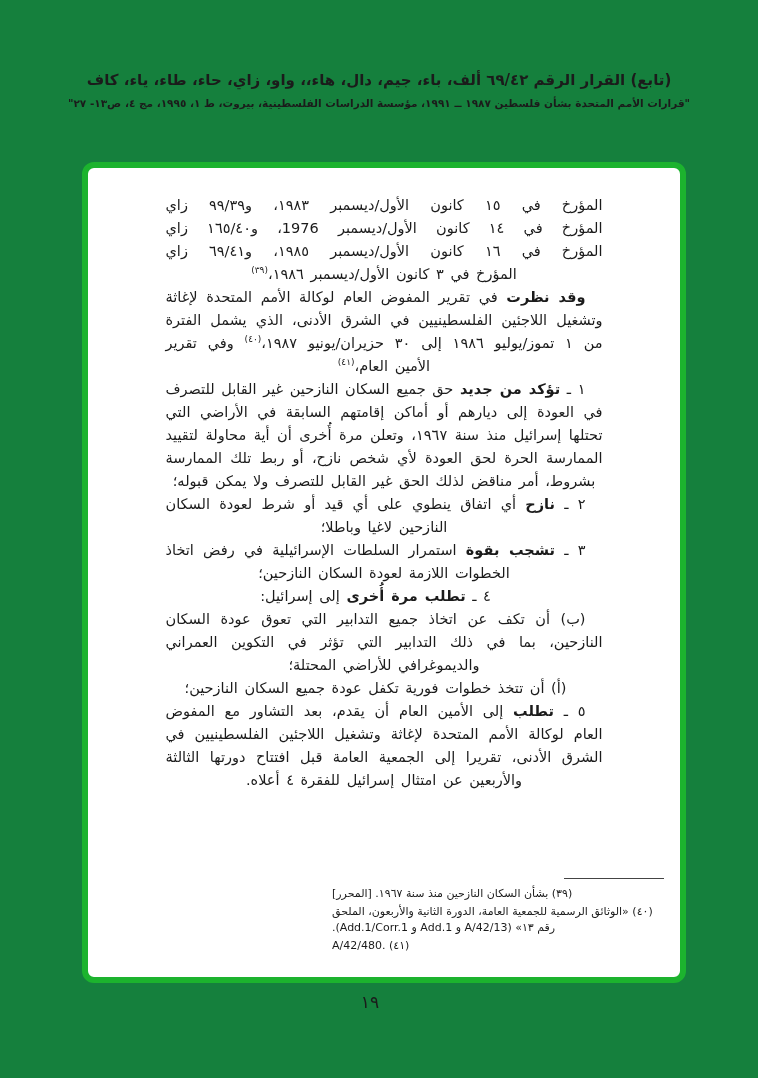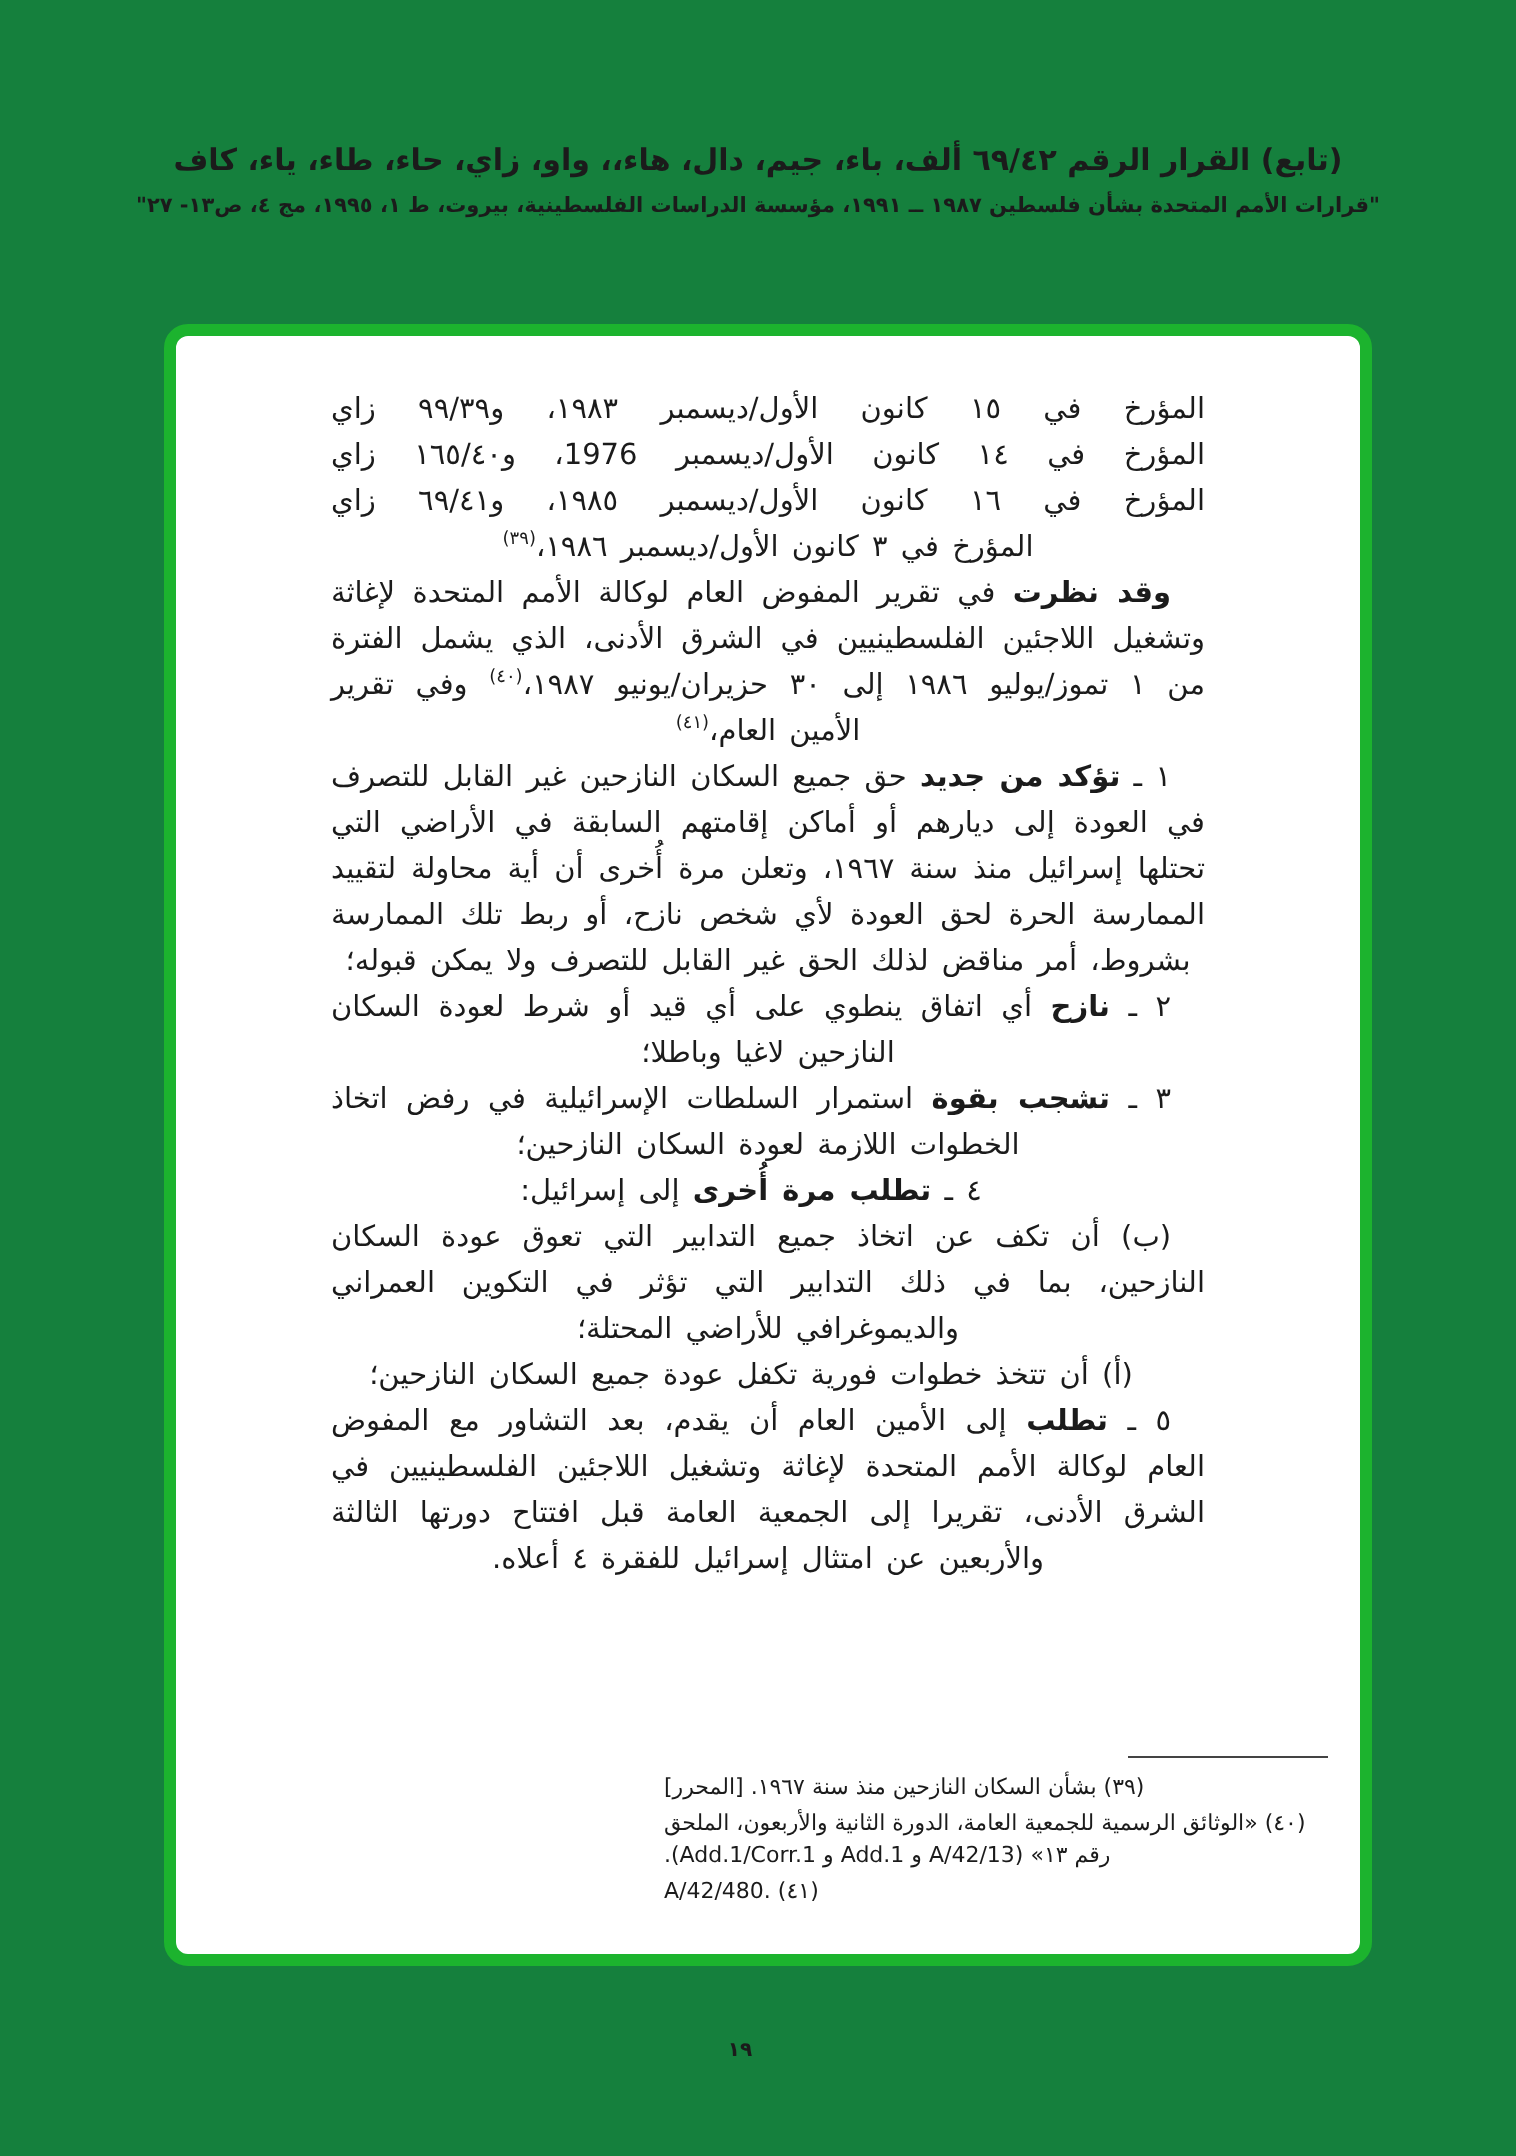--- a/index.html
+++ b/index.html
@@ -24,22 +24,22 @@
   .sup { font-size:9px; vertical-align:super; line-height:0; }
 
   .footnotes { position:absolute; right:16px; bottom:22px; width:332px; direction:rtl;
                font-size:11px; line-height:16.5px; text-align:left; }
   .fnsep { width:100px; border-top:1px solid #444; margin:0 0 7px auto; margin-right:0; margin-left:auto; }
   .footnotes { }
   .fnsep { margin-right:0; }
   .fn { padding-right:34px; text-indent:-34px; margin:0 0 1px 0; }
   .fn-marker { white-space:pre; }
 
-  .pagenum { position:absolute; top:1020px; left:0; right:18px; text-align:center;
-             font-weight:bold; font-size:10px; direction:rtl; }
+  .pagenum { position:absolute; top:992px; left:0; right:18px; text-align:center;
+             font-weight:normal; font-size:17px; direction:rtl; }
 </style>
 </head>
 <body>
 
 <div class="page">
 
   <div class="header">
     <div class="h1">(تابع) القرار الرقم ٦٩/٤٢ ألف، باء، جيم، دال، هاء،، واو، زاي، حاء، طاء، ياء، كاف</div>
     <div class="h2">"قرارات الأمم المتحدة بشأن فلسطين ١٩٨٧ ــ ١٩٩١، مؤسسة الدراسات الفلسطينية، بيروت، ط ١، ١٩٩٥، مج ٤، ص١٣- ٢٧"</div>
   </div>

